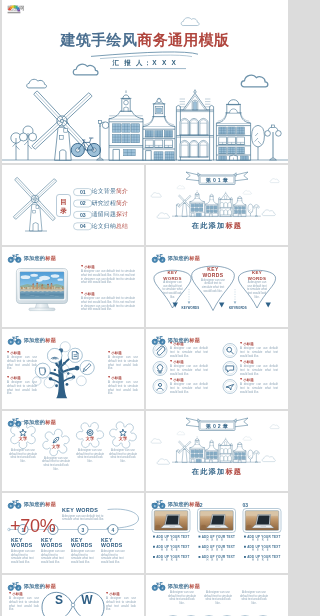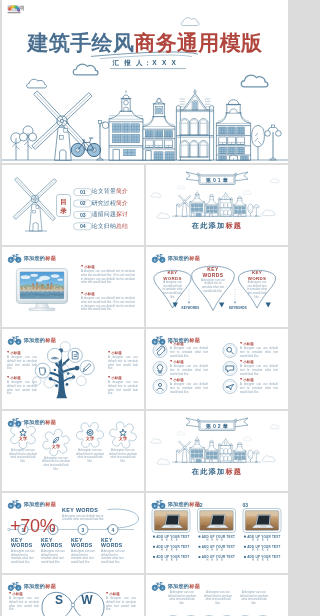--- a/index.html
+++ b/index.html
@@ -14,21 +14,21 @@
   .r1{top:165px;} .r2{top:247px;} .r3{top:329px;}
   .r4{top:411px;} .r5{top:493px;} .r6{top:575px;height:41px;}
   svg{display:block;position:absolute;left:0;top:0;overflow:visible;}
 
   
   .wm{position:absolute;left:4px;top:3px;width:42px;height:11px;display:flex;align-items:center;}
   .wm-t{font-size:5.5px;color:#9e9e9e;font-weight:bold;margin-left:1.5px;letter-spacing:.3px;}
 
   
   .cov-title{position:absolute;top:32px;left:0;width:286px;text-align:center;
-     font-size:21px;font-weight:bold;letter-spacing:.35px;white-space:nowrap;line-height:1;}
+     font-size:15px;font-weight:bold;letter-spacing:.35px;white-space:nowrap;line-height:1;}
   .cov-title .b{color:#4a6e8f;} .cov-title .o{color:#b0463e;}
   .cov-sub{position:absolute;top:59px;left:0;width:286px;text-align:center;
      font-size:6.5px;color:#35627f;letter-spacing:1.7px;font-weight:bold;}
 
   
   .hdr{position:absolute;left:6px;top:6.5px;display:flex;align-items:center;height:9px;}
   .hdr-t{font-size:5.2px;font-weight:bold;margin-left:2.5px;letter-spacing:.2px;white-space:nowrap;}
   .hdr-t .b{color:#3f6f91;} .hdr-t .o{color:#b8554a;}
 
   .tiny{font-size:2.85px;color:#8fa6b8;line-height:1.3;letter-spacing:-0.02px;}

